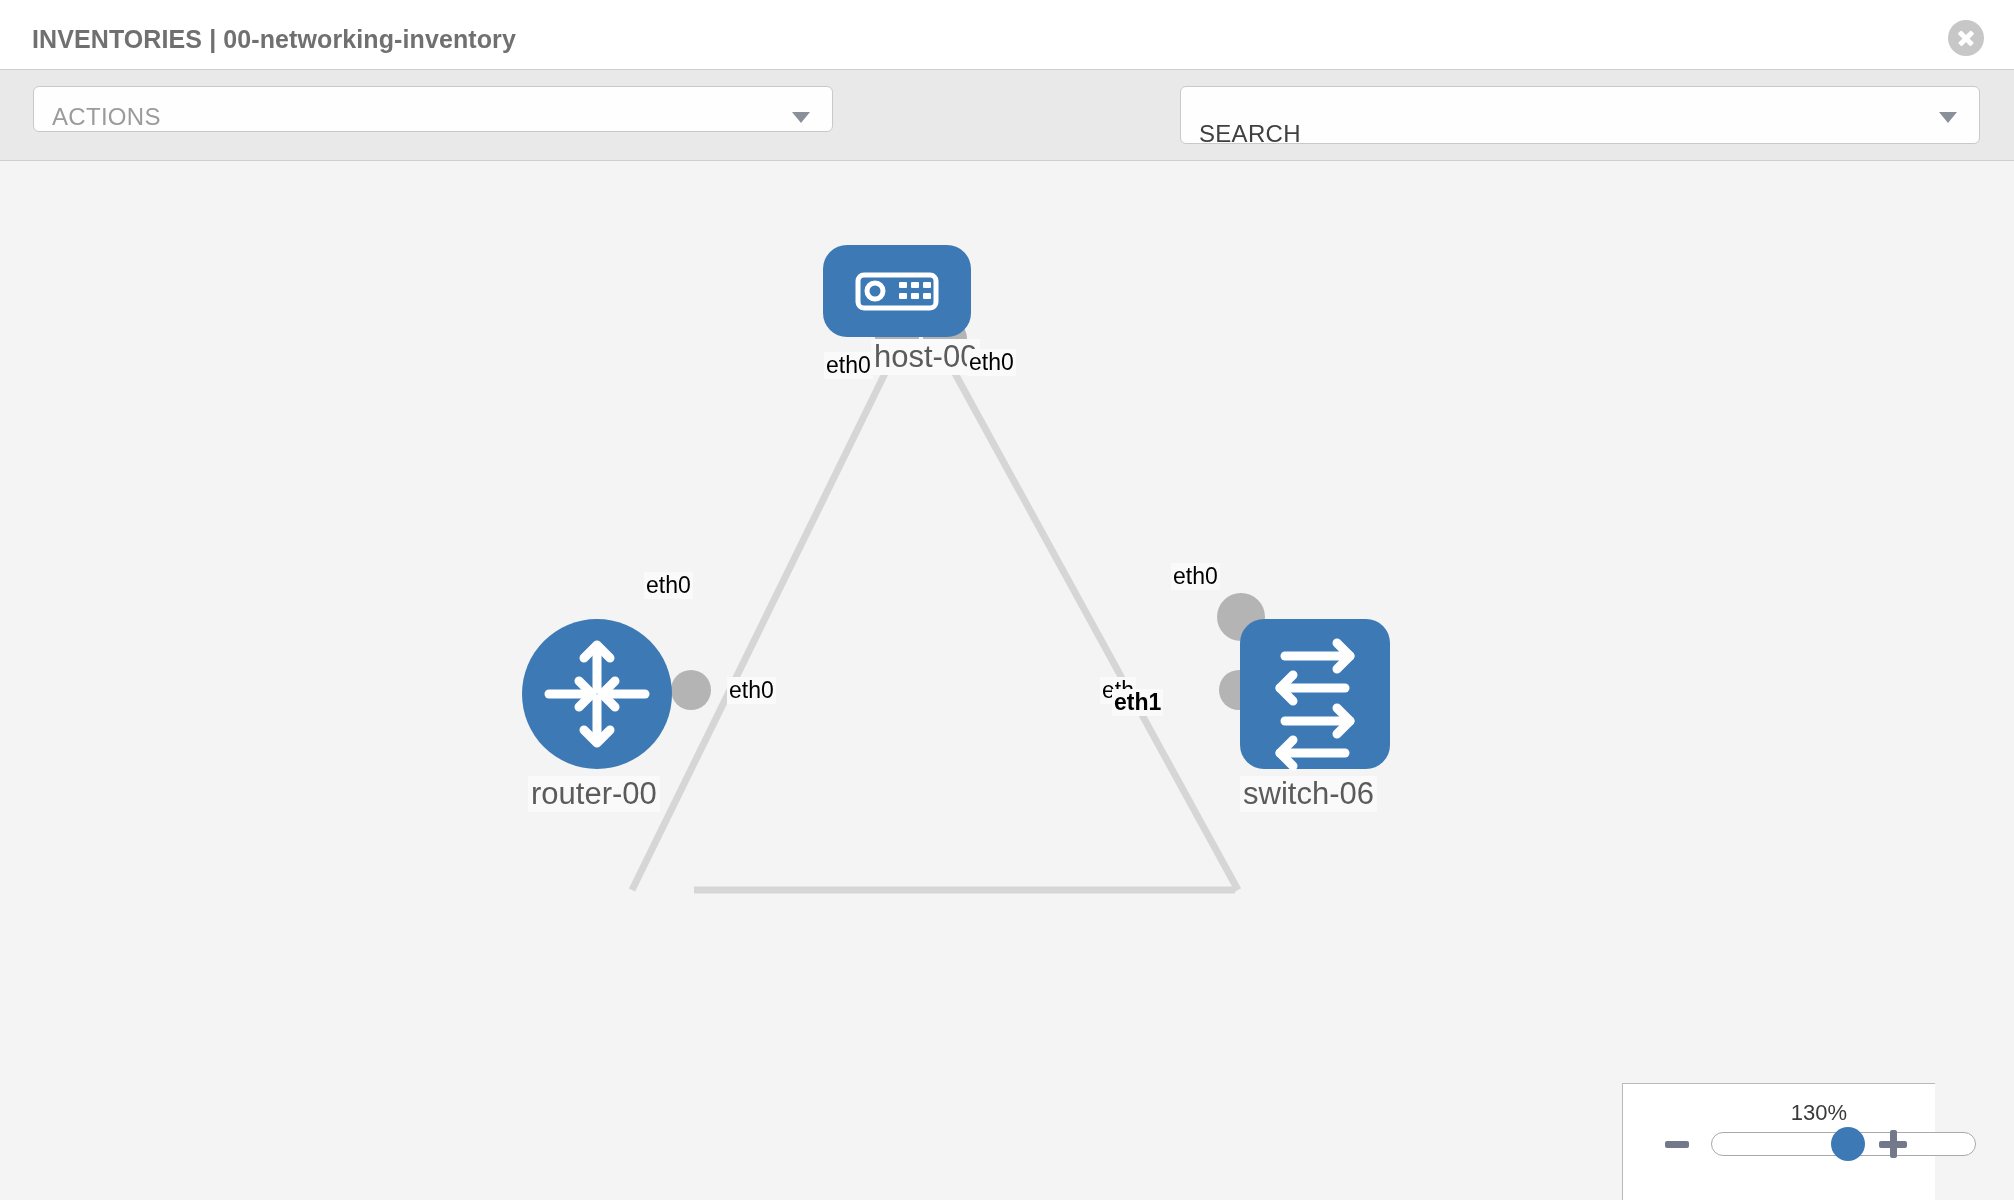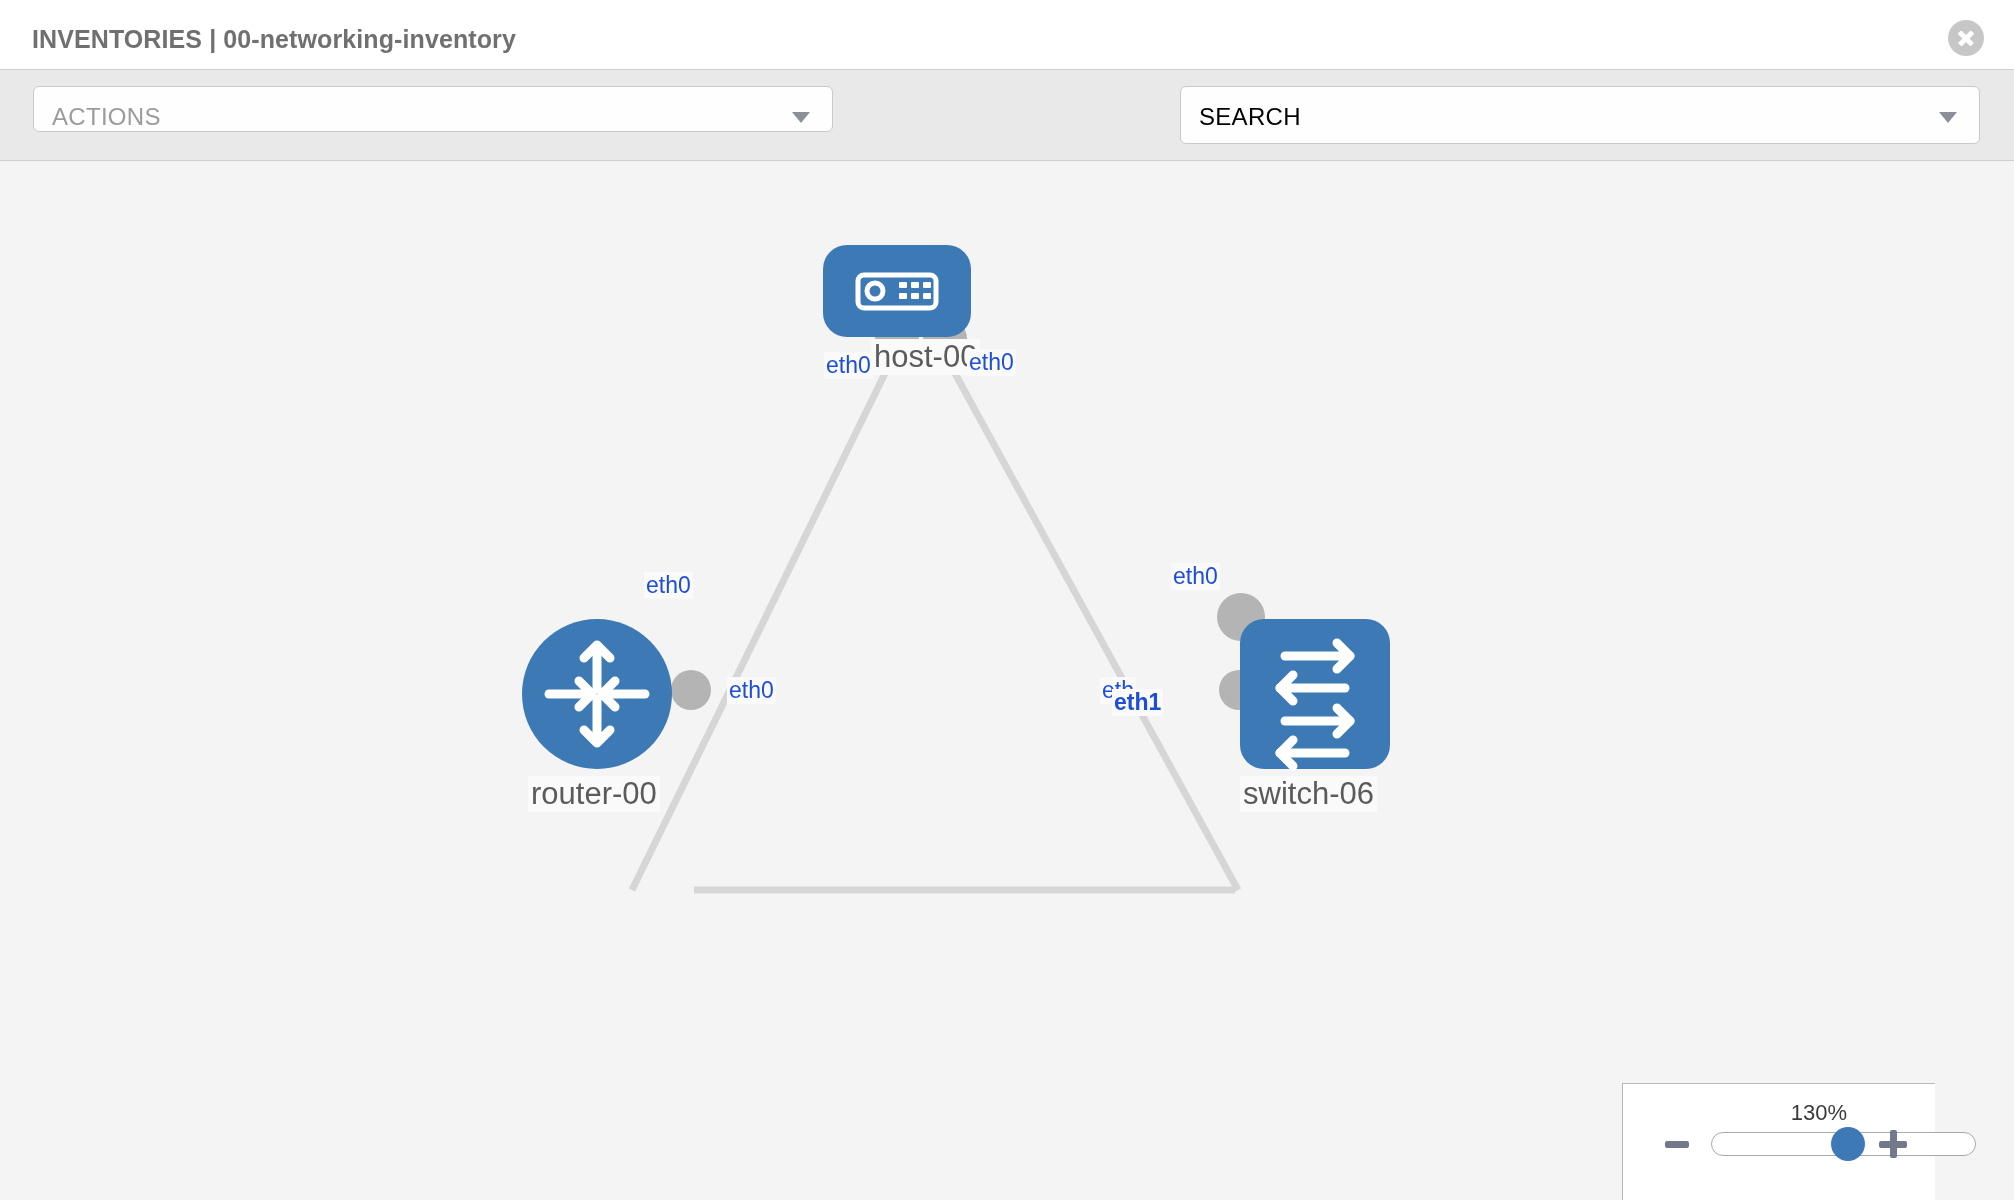--- a/index.html
+++ b/index.html
@@ -64,34 +64,34 @@
   .tool-icon.wrench { left: 1043px; }
   .tool-icon.key    { left: 1112px; }
   .tool-icon svg { display: block; width: 40px; height: 40px; }
 
   .search-box {
     position: absolute; left: 1180px; top: 16px; width: 800px; height: 58px;
     background: #fefefe; border: 1px solid #c9c9c9; border-radius: 6px;
     cursor: text;
   }
   .search-box .label {
-    position: absolute; left: 18px; top: 16px;
-    font-size: 24px; color: #000000; letter-spacing: 0.3px;
+    position: absolute; left: 18px; top: 33px;
+    font-size: 24px; color: #404040; letter-spacing: 0.3px;
   }
 
   
   .canvas {
     position: absolute; left: 0; top: 161px; width: 2014px; height: 1039px;
     background: #f4f4f4; overflow: hidden;
   }
   .canvas svg { position: absolute; left: 0; top: 0; }
 
   .edge-label {
     position: absolute;
-    font-size: 23px; color: #1d4ed8;
+    font-size: 23px; color: #000000;
     background: #fafafa;
     padding: 0 2px; white-space: nowrap;
   }
   .node-label {
     position: absolute;
     font-size: 31px; color: #5b5b5b;
     background: #fafafa;
     padding: 0 3px; white-space: nowrap;
   }
 

